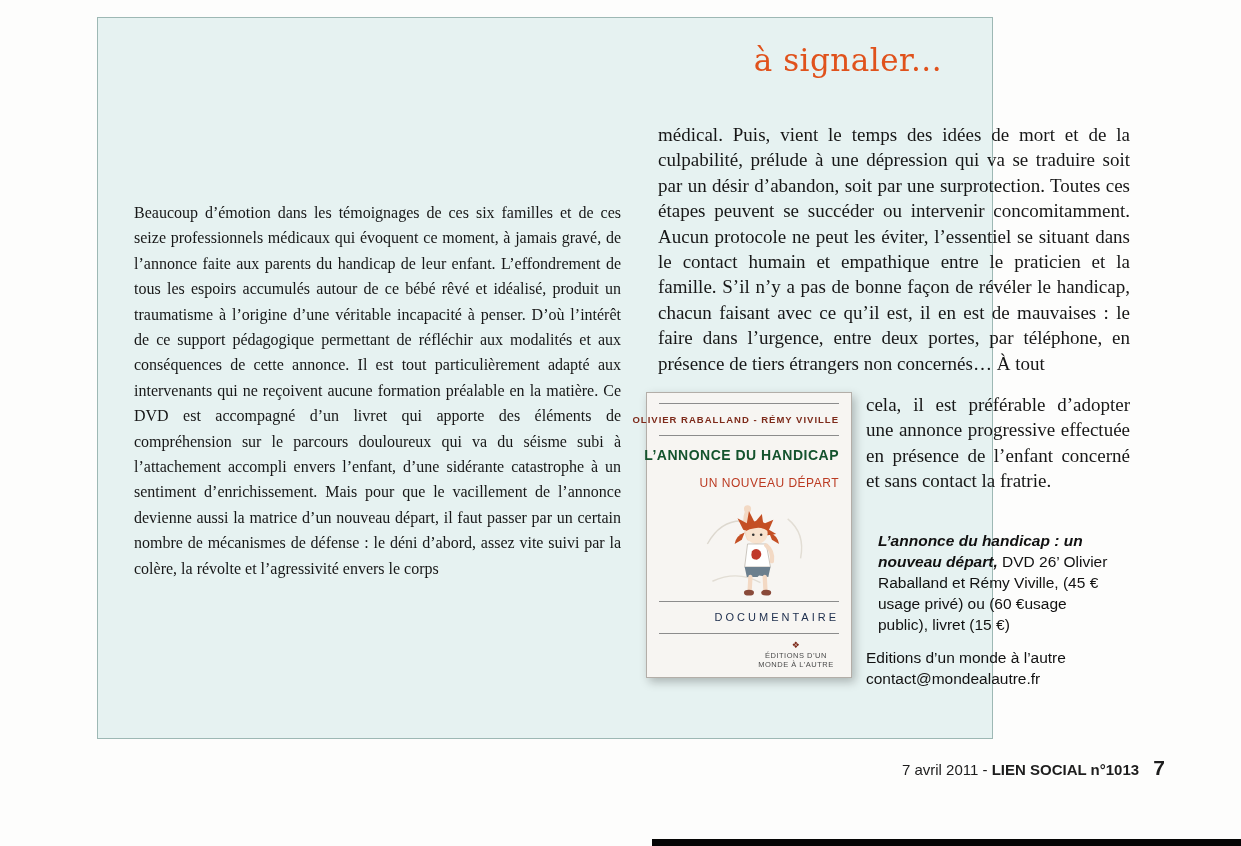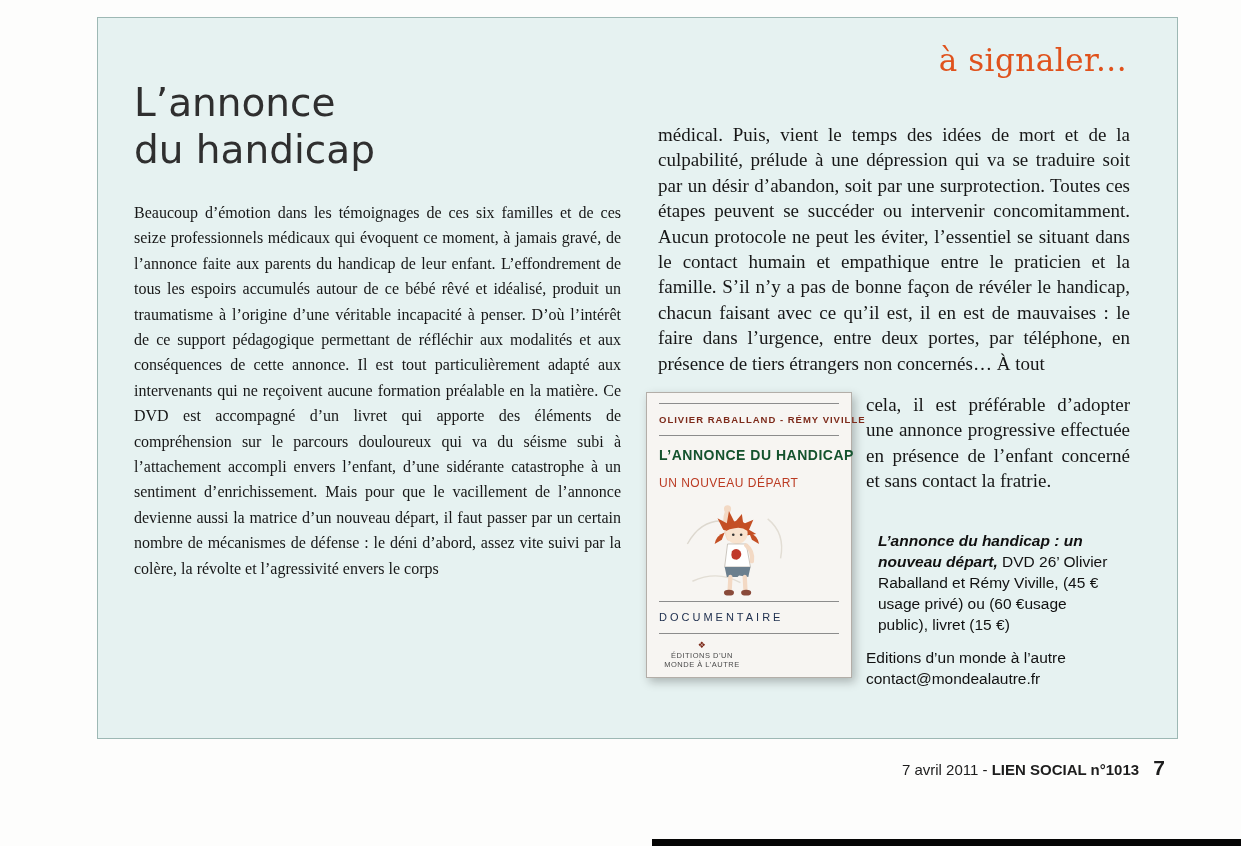--- a/index.html
+++ b/index.html
@@ -3,21 +3,21 @@
 <meta charset="utf-8">
 <style>
   html, body { margin:0; padding:0; }
   body { background:#ffffff; }
   .page {
     position:relative; width:1241px; height:846px;
     background:#fdfdfc; overflow:hidden;
     font-family:"Liberation Serif", serif;
   }
   .panel {
-    position:absolute; left:97px; top:17px; width:1081px; height:722px;
+    position:absolute; left:97px; top:17px; width:896px; height:722px;
     background:#e6f2f1; border:1px solid #9db8b4;
     box-sizing:border-box;
     padding-left:20px;
   }
   .section-label {
     position:absolute; top:24px; right:50px;
     font-family:"DejaVu Serif", serif;
     font-size:31px; color:#e0521c; letter-spacing:0.5px;
   }
   .title {
@@ -38,21 +38,21 @@
   .wrap-row { display:flex; margin-top:16px; }
   .beside { flex:1; margin-left:14px; }
   .wrap-text { text-align:justify; }
 
   
   .dvd-case {
     flex:0 0 auto; width:206px; height:286px; box-sizing:border-box;
     background:#f7f5f2; border:1px solid #b3aea8;
     box-shadow:3px 4px 9px rgba(0,0,0,0.25);
     padding:10px 12px 8px 12px;
-    display:flex; flex-direction:column; align-items:flex-start;
+    display:flex; flex-direction:column; align-items:flex-end;
     font-family:"Liberation Sans", sans-serif;
   }
   .dvd-rule { width:100%; height:1px; background:#8c8c8c; }
   .dvd-authors {
     font-size:9.5px; letter-spacing:1px; color:#7d2a1a;
     padding:3px 0; font-weight:bold; white-space:nowrap;
   }
   .dvd-title {
     margin-top:7px; font-size:14px; font-weight:bold; color:#14532d;
     letter-spacing:0.5px; white-space:nowrap;
@@ -95,24 +95,20 @@
 </style>
 </head>
 <body>
 
 <div class="page">
 
   <div class="panel">
 
     <div class="section-label">à signaler...</div>
 
-    <h1 class="title">
-      <span>L’annonce</span><br>
-      <span>du handicap</span>
-    </h1>
 
     <div class="col-left">Beaucoup d’émotion dans les témoignages de ces six familles et de ces seize professionnels médicaux qui évoquent ce moment, à jamais gravé, de l’annonce faite aux parents du handicap de leur enfant. L’effondrement de tous les espoirs accumulés autour de ce bébé rêvé et idéalisé, produit un traumatisme à l’origine d’une véritable incapacité à penser. D’où l’intérêt de ce support pédagogique permettant de réfléchir aux modalités et aux conséquences de cette annonce. Il est tout particulièrement adapté aux intervenants qui ne reçoivent aucune formation préalable en la matière. Ce DVD est accompagné d’un livret qui apporte des éléments de compréhension sur le parcours douloureux qui va du séisme subi à l’attachement accompli envers l’enfant, d’une sidérante catastrophe à un sentiment d’enrichissement. Mais pour que le vacillement de l’annonce devienne aussi la matrice d’un nouveau départ, il faut passer par un certain nombre de mécanismes de défense : le déni d’abord, assez vite suivi par la colère, la révolte et l’agressivité envers le corps</div>
 
     <div class="col-right">
       <div class="col-right-top">médical. Puis, vient le temps des idées de mort et de la culpabilité, prélude à une dépression qui va se traduire soit par un désir d’abandon, soit par une surprotection. Toutes ces étapes peuvent se succéder ou intervenir concomitamment. Aucun protocole ne peut les éviter, l’essentiel se situant dans le contact humain et empathique entre le praticien et la famille. S’il n’y a pas de bonne façon de révéler le handicap, chacun faisant avec ce qu’il est, il en est de mauvaises : le faire dans l’urgence, entre deux portes, par téléphone, en présence de tiers étrangers non concernés… À tout</div>
 
       <div class="wrap-row">
 
         <div class="dvd-case">
           <div class="dvd-rule"></div>

